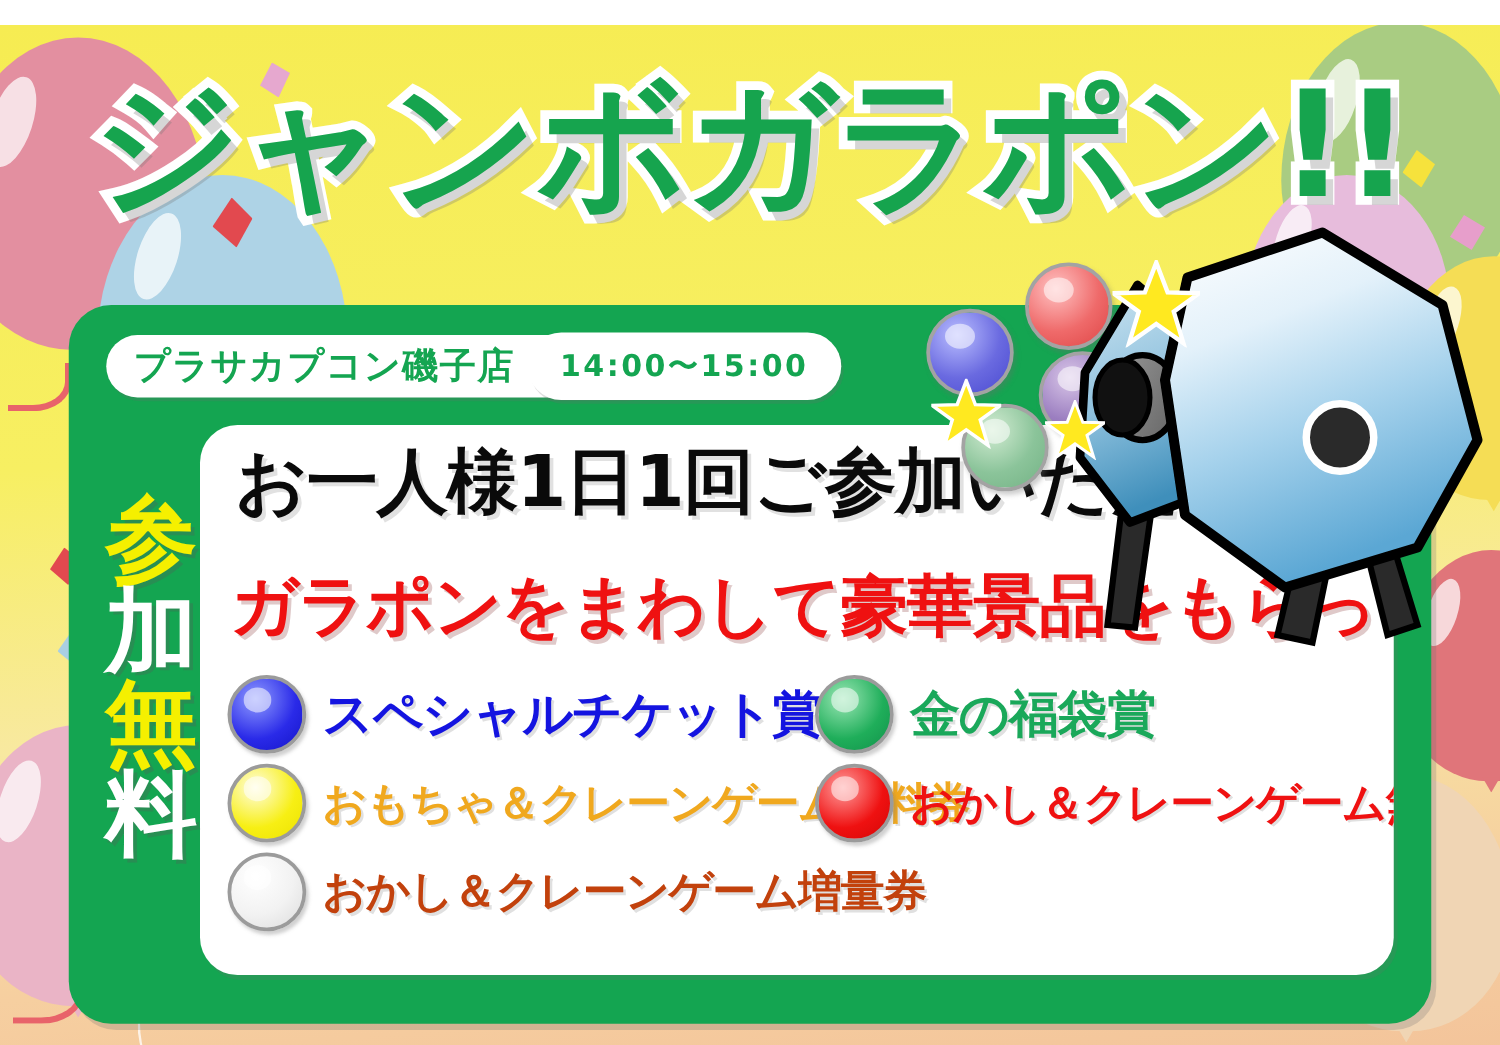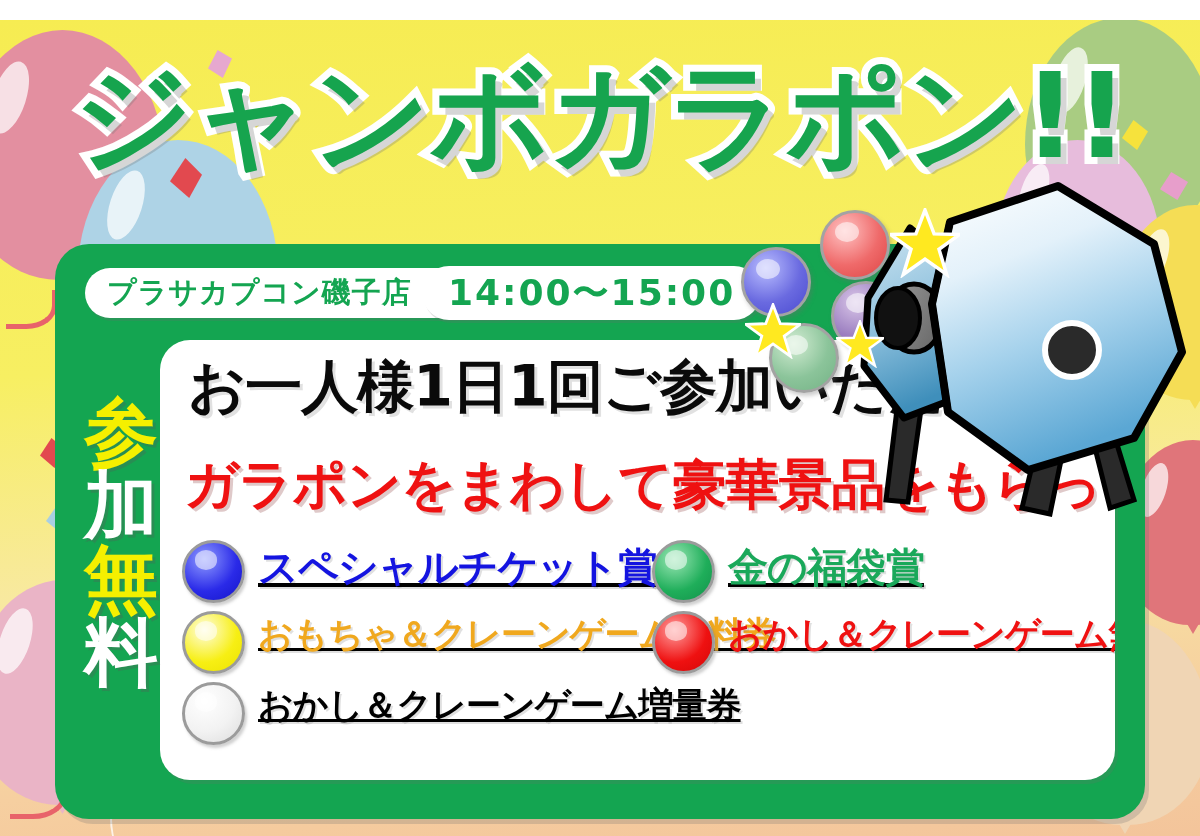--- a/index.html
+++ b/index.html
@@ -50,21 +50,21 @@
     box-shadow:4px 5px 0 rgba(110,110,110,.25);
   }
 
   .pill{
     position:absolute;background:#ffffff;border-radius:40px;
     display:flex;align-items:center;justify-content:center;
     color:#14a551;font-weight:700;white-space:nowrap;
     box-shadow:2px 3px 0 rgba(110,110,110,.22);
   }
   #pill-store{left:30px;top:24px;height:50px;padding:0 22px;font-size:29px;letter-spacing:1px;}
-  #pill-time {left:367px;top:22px;height:54px;padding:0 26px;font-size:36px;letter-spacing:2px;}
+  #pill-time {left:367px;top:22px;height:54px;padding:0 26px;font-size:24px;letter-spacing:2px;}
 
   
   #vertical-free{
     position:absolute;left:24px;top:152px;width:84px;
     display:flex;flex-direction:column;align-items:center;
     z-index:5;
   }
   #vertical-free span{
     font-size:74px;line-height:.99;font-weight:700;
     text-shadow:3px 3px 0 rgba(90,90,90,.30);
@@ -89,21 +89,21 @@
   #line-red{
     position:absolute;left:24px;top:116px;width:920px;
     font-size:54px;line-height:1.06;font-weight:700;color:#ef1111;
     white-space:nowrap;letter-spacing:-1px;
     text-shadow:3px 3px 0 rgba(140,60,60,.28);
   }
 
   
   #prize-list{position:absolute;left:22px;top:200px;width:930px;}
   .prize-row{display:flex;align-items:flex-start;}
-  .prize-item{display:flex;text-decoration:underline;}
+  .prize-item{display:flex;align-items:center;}
   .prize-item.col-a{width:470px;}
   .prize-item.col-b{width:450px;}
   .prize-row.r1{margin-bottom:8px;}
   .prize-row.r2{margin-bottom:8px;}
 
   .ball{
     width:57px;height:57px;border-radius:50%;flex:0 0 auto;
     border:3px solid #9b9b9b;margin-right:13px;position:relative;
     box-shadow:2px 3px 3px rgba(120,120,120,.35);
   }
@@ -119,21 +119,21 @@
 
   .prize-label{
     font-size:40px;font-weight:700;white-space:nowrap;letter-spacing:-1px;
     text-shadow:2px 2px 0 rgba(130,130,130,.25);
   }
   .prize-label.sz-sm{font-size:35px;}
   .c-blue  {color:#1414e0;}
   .c-green {color:#1aa85a;}
   .c-orange{color:#f0a81e;}
   .c-red   {color:#ef1111;}
-  .c-black {color:#000000;}
+  .c-black {color:#c2410c;}
 
   
   #gacha{position:absolute;left:842px;top:150px;width:358px;height:370px;z-index:7;}
   #deco-balls{position:absolute;left:735px;top:185px;width:190px;height:180px;z-index:6;}
   .dball{position:absolute;width:64px;height:64px;border-radius:50%;border:3px solid #a3a3a3;
          box-shadow:2px 3px 4px rgba(110,110,110,.35);}
   .dball .hl{position:absolute;left:18%;top:14%;width:38%;height:32%;border-radius:50%;
              background:rgba(255,255,255,.55);}
   .star{position:absolute;z-index:8;}
 </style>

